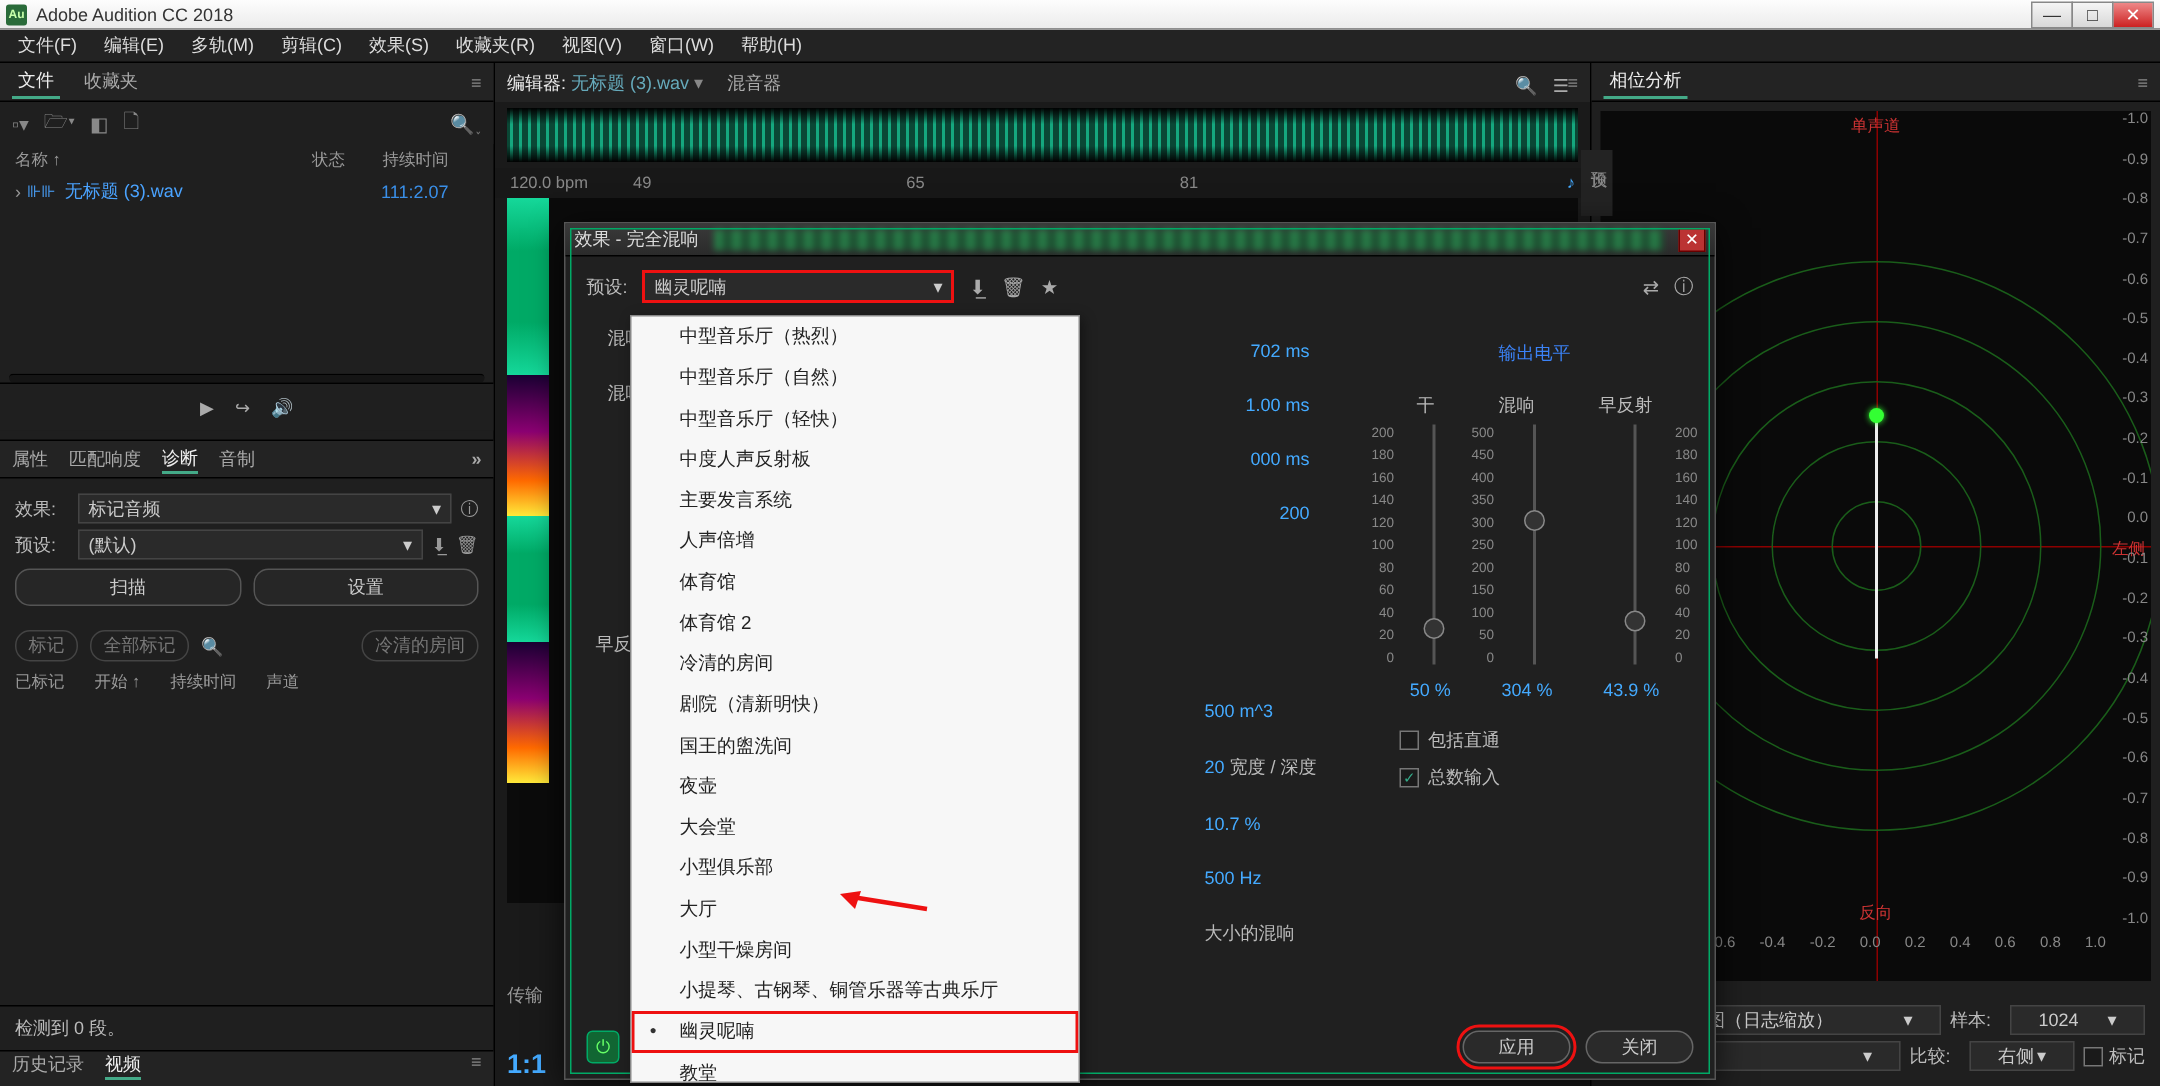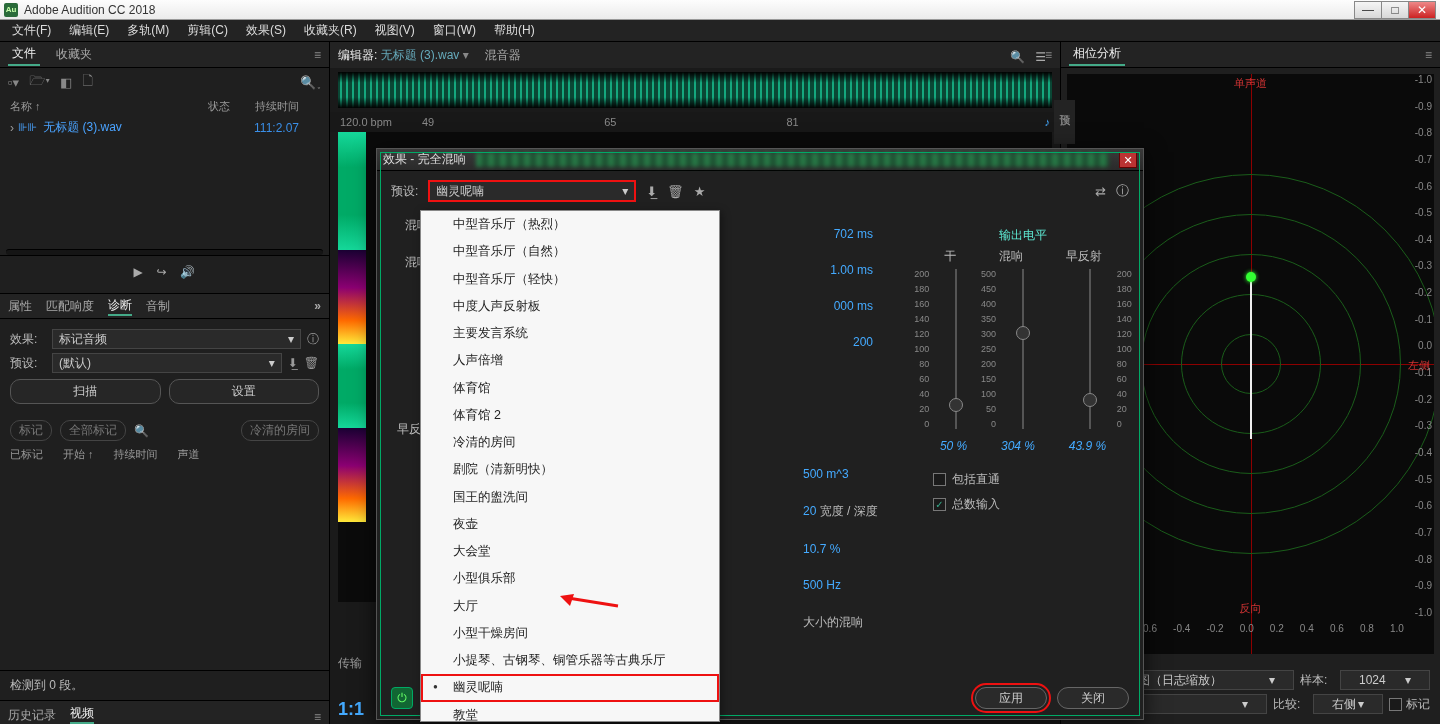--- a/index.html
+++ b/index.html
@@ -58,21 +58,21 @@
 .props-row label { width: 36px; color: #bbb; }
 .props-row .select { flex: 1; background: #2a2a2a; border: 1px solid #444; padding: 2px 6px; height: 20px; color: #ccc; display: flex; align-items: center; justify-content: space-between; }
 .props-row .icon { color: #999; }
 .props-btns { display: flex; gap: 8px; margin: 6px 0; }
 .props-btns .pbtn { flex: 1; border: 1px solid #555; text-align: center; padding: 3px 0; border-radius: 10px; background: #262626; }
 .marker-row { display: flex; align-items: center; gap: 8px; padding: 4px 10px; color: #888; }
 .marker-row .pill { border: 1px solid #444; border-radius: 10px; padding: 1px 8px; color: #777; }
 .marker-headers { display: flex; padding: 2px 10px; color: #999; gap: 20px; font-size: 11px; }
 
 .detect { padding: 6px 10px; color: #bbb; border-top: 1px solid #000; margin-top: auto; }
-.history-tabs { display: flex; align-items: flex-end; height: 24px; background: #232323; padding: 0 8px; gap: 14px; border-top: 1px solid #000; }
+.history-tabs { display: flex; align-items: flex-start; height: 24px; background: #232323; padding: 0 8px; gap: 14px; border-top: 1px solid #000; }
 .history-tabs .tab { color: #aaa; }
 .history-tabs .tab.active { color: #eee; border-bottom: 2px solid #4a8; }
 
 
 .editor-tabs { display: flex; align-items: center; height: 26px; background: #232323; padding: 0 8px; gap: 16px; }
 .editor-tabs .tab { color: #aaa; }
 .editor-tabs .tab.active { color: #eee; }
 .overview { height: 36px; background: #111; margin: 4px 8px; position: relative; overflow: hidden; }
 .overview .wave { position: absolute; inset: 0; background: repeating-linear-gradient(90deg, #0a4d3a 0 2px, #16b88a 2px 4px, #0a4d3a 4px 6px); opacity: 0.9; }
 .overview .wave::after { content:""; position:absolute; inset:0; background: linear-gradient(#000 0%, transparent 30%, transparent 70%, #000 100%); }
@@ -116,29 +116,29 @@
 .dlg-toolbar .spacer { flex: 1; }
 
 .dlg-body { position: relative; padding: 0 14px; height: 460px; }
 .section-lbl { color: #bbb; margin: 6px 0 2px; }
 .param-right { position: absolute; right: 270px; top: 10px; width: 100px; display: flex; flex-direction: column; gap: 22px; color: #44aaff; font-size: 12px; text-align: right; }
 .param-right .v { white-space: nowrap; }
 .param-tail { position:absolute; right: 180px; top: 250px; width: 160px; color: #44aaff; display:flex; flex-direction:column; gap: 22px; font-size:12px; }
 
 
 .out-levels { position: absolute; right: 20px; top: 10px; width: 200px; }
-.out-title { color: #5eead4; text-align: center; margin-bottom: 4px; }
+.out-title { color: #3b82f6; text-align: center; margin-bottom: 18px; }
 .out-cols { display: flex; justify-content: space-around; color: #bbb; margin-bottom: 4px; }
 .sliders { display: flex; justify-content: space-around; height: 160px; }
 .slider-col { width: 50px; display: flex; justify-content: center; position: relative; }
 .slider-track { width: 2px; background: #555; height: 100%; position: relative; }
 .slider-knob { position: absolute; left: 50%; width: 14px; height: 14px; background: #333; border: 1px solid #888; border-radius: 50%; transform: translate(-50%,-50%); }
 .slider-ticks { position: absolute; left: -22px; top: 0; bottom: 0; display: flex; flex-direction: column; justify-content: space-between; font-size: 9px; color: #888; text-align: right; width: 20px; }
 .slider-ticks.r { left: auto; right: -22px; text-align: left; }
-.out-vals { display: flex; justify-content: space-around; color: #44aaff; margin-top: 10px; font-size: 12px; font-style: italic; }
+.out-vals { display: flex; justify-content: space-around; color: #44aaff; margin-top: 10px; font-size: 12px; }
 .out-checks { margin-top: 18px; display: flex; flex-direction: column; gap: 8px; padding-left: 10px; }
 .out-checks .chk { display: flex; align-items: center; gap: 6px; color: #bbb; }
 .chkbox { width: 13px; height: 13px; border: 1px solid #777; background: #1a1a1a; display: inline-flex; align-items:center; justify-content:center; font-size:10px; color:#3a8;}
 
 .dlg-footer { position: absolute; bottom: 10px; left: 14px; right: 14px; display: flex; align-items: center; }
 .power { width: 22px; height: 22px; border: 1px solid #0a6; border-radius: 4px; background: #163; color: #6f6; text-align: center; line-height: 20px; }
 .dlg-footer .spacer { flex: 1; }
 .dlg-btn { width: 72px; height: 22px; border: 1px solid #666; border-radius: 11px; background: #2a2a2a; color: #ccc; text-align: center; line-height: 20px; margin-left: 10px; }
 .dlg-btn.apply { outline: 2px solid #e11; outline-offset: 2px; }
 

